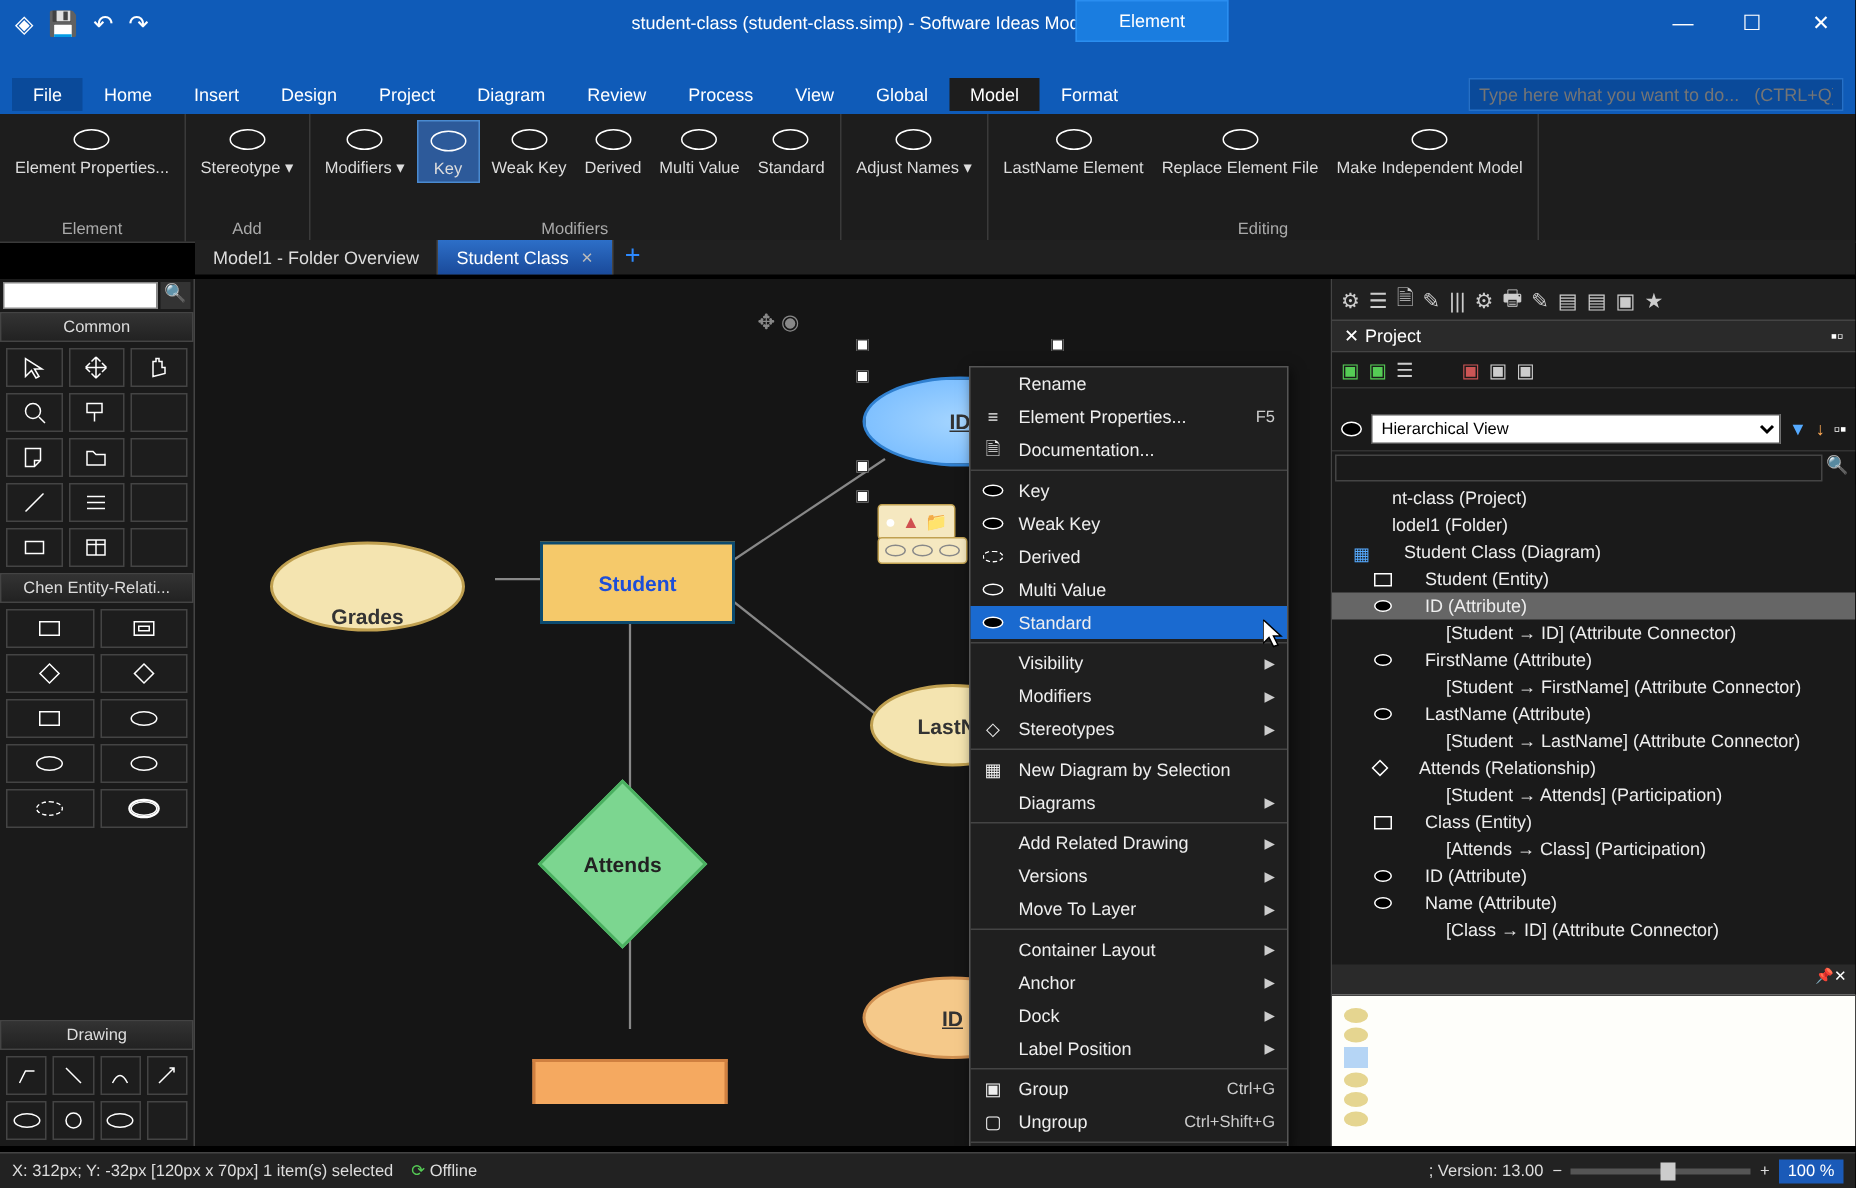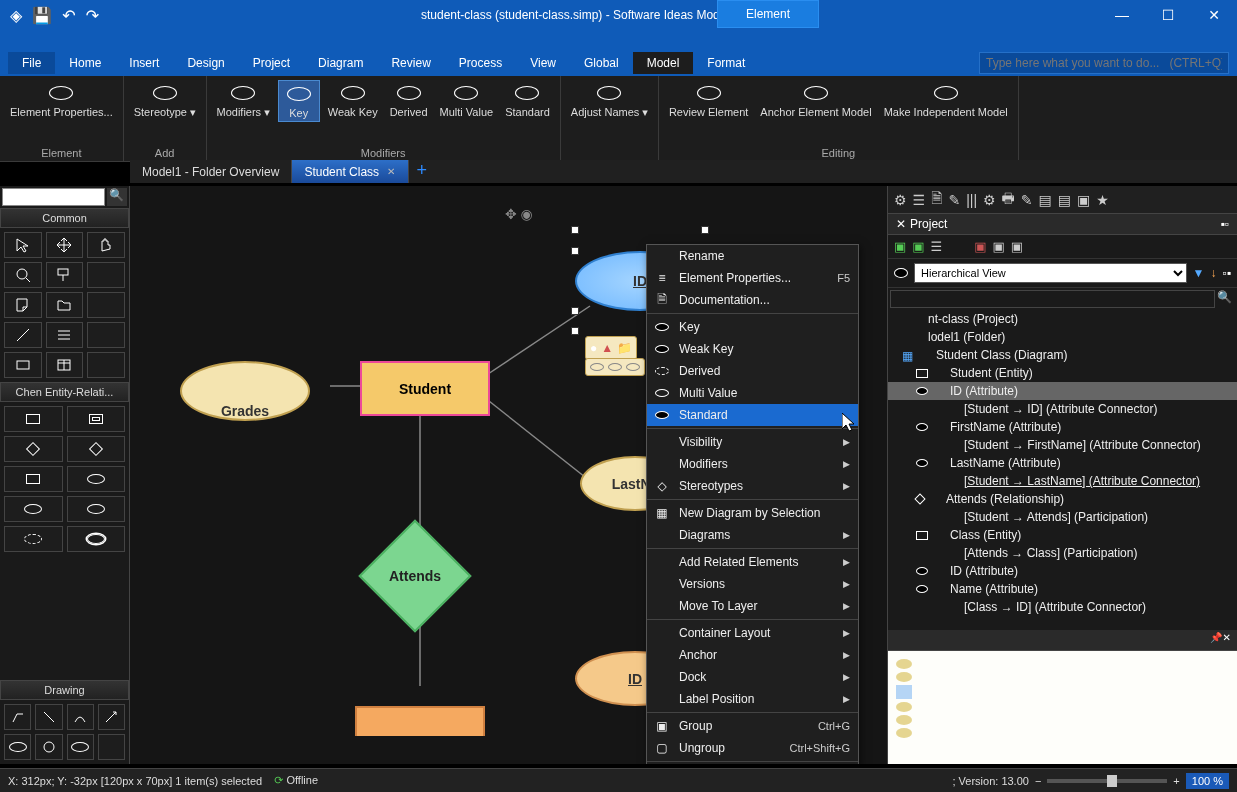--- a/index.html
+++ b/index.html
@@ -51,21 +51,21 @@
 .toolgrid.two { grid-template-columns: repeat(2, 1fr); }
 .tgcell { height: 26px; border: 1px solid #444; background: #1d1d1d; display: flex; align-items: center; justify-content: center; }
 .tgcell svg { stroke: #fff; fill: none; }
 
 
 .canvas { flex: 1; background: #151515; position: relative; overflow: hidden; }
 .node { position: absolute; display: flex; align-items: center; justify-content: center; font-weight: 600; font-size: 14px; }
 .ellipse { border-radius: 50%; background: #f4e4b0; border: 2px solid #c0a050; color: #333; }
 .ellipse.orange { background: #f5c98a; border-color: #d09050; }
 .ellipse.selected { background: radial-gradient(#a5d5ff, #70b8ff); border: 2px solid #3080d0; }
-.rect { background: #f5c96a; border: 2px solid #ec4899; color: #000000; }
+.rect { background: #f5c96a; border: 2px solid #0c4a6e; color: #1d4ed8; }
 .diamond { transform: rotate(45deg); background: #7cd690; border: 2px solid #4ab060; }
 .diamond span { transform: rotate(-45deg); color: #222; }
 .handle { position: absolute; width: 8px; height: 8px; background: #fff; border: 1px solid #333; }
 .edge { position: absolute; stroke: #888; stroke-width: 1.5; fill: none; }
 
 
 .ctxmenu { position: absolute; background: #1f1f1f; border: 1px solid #555; width: 213px; font-size: 12px; z-index: 100; box-shadow: 2px 2px 8px rgba(0,0,0,0.5); }
 .ctxitem { padding: 4px 8px 4px 32px; color: #eee; position: relative; display: flex; justify-content: space-between; align-items: center; }
 .ctxitem.highlight { background: #1a6ad0; }
 .ctxitem .cicon { position: absolute; left: 6px; width: 18px; height: 14px; display: flex; align-items: center; justify-content: center; }
@@ -73,21 +73,21 @@
 .ctxitem .arrow { font-size: 9px; color: #ccc; }
 .ctxitem .shortcut { color: #ccc; font-size: 11px; }
 
 
 .rightpanel { width: 350px; background: #1a1a1a; border-left: 1px solid #444; display: flex; flex-direction: column; }
 .rtoolrow { background: #202020; height: 28px; display: flex; align-items: center; gap: 6px; padding: 0 6px; border-bottom: 1px solid #444; overflow: hidden; }
 .rtoolrow span { color: #ccc; font-size: 14px; }
 .projhead { background: #2a2a2a; padding: 3px 8px; font-size: 12px; display: flex; align-items: center; gap: 4px; border-bottom: 1px solid #444; }
 .projbtns { background: #1a1a1a; padding: 4px 6px; display: flex; gap: 6px; border-bottom: 1px solid #333; }
 .projbtns span { font-size: 13px; color: #ccc; }
-.viewrow { display: flex; align-items: center; padding: 4px 6px; gap: 6px; background: #1a1a1a; border-bottom: 1px solid #333; }
+.viewrow { display: flex; align-items: center; padding: 4px 6px; gap: 6px; background: #1a1a1a; border-bottom: 1px solid #333; margin-top: 13px; }
 .viewrow select { flex: 1; background: #fff; color: #000; border: 1px solid #555; font-size: 11px; padding: 2px; }
 .filterrow { display: flex; padding: 2px; }
 .filterrow input { flex: 1; background: #1a1a1a; border: 1px solid #444; color: #fff; height: 18px; min-width: 0; }
 .filterrow .mag { width: 20px; text-align: center; color: #ccc; flex-shrink: 0; }
 .tree { flex: 0 0 auto; overflow: auto; background: #1a1a1a; }
 .trow { padding: 2px 4px; display: flex; align-items: center; gap: 22px; font-size: 12px; color: #eee; white-space: nowrap; }
 .trow.sel { background: #666; }
 .trow .ticon { width: 12px; height: 12px; flex-shrink: 0; }
 .preview { background: #fefefa; flex: 1; border-top: 1px solid #444; position: relative; }
 
@@ -221,27 +221,27 @@
         </div>
       </div>
       <div class="glabel"></div>
     </div>
     <div class="rgroup">
       <div class="btns">
         <div class="rbtn">
           <div class="ico">
             <span class="oval-ico" style="width:24px;height:14px"></span>
           </div>
-          <div>Review Element</div>
-        </div>
-        <div class="rbtn">
-          <div class="ico">
-            <span class="oval-ico" style="width:24px;height:14px"></span>
-          </div>
-          <div>Anchor Element Model</div>
+          <div>LastName Element</div>
+        </div>
+        <div class="rbtn">
+          <div class="ico">
+            <span class="oval-ico" style="width:24px;height:14px"></span>
+          </div>
+          <div>Replace Element File</div>
         </div>
         <div class="rbtn">
           <div class="ico">
             <span class="oval-ico" style="width:24px;height:14px"></span>
           </div>
           <div>Make Independent Model</div>
         </div>
       </div>
       <div class="glabel">Editing</div>
     </div>
@@ -520,21 +520,21 @@
           <span>New Diagram by Selection</span>
         </div>
         <div class="ctxitem">
           <span class="cicon"></span>
           <span>Diagrams</span>
           <span class="arrow">▶</span>
         </div>
         <div class="ctxsep"></div>
         <div class="ctxitem">
           <span class="cicon"></span>
-          <span>Add Related Elements</span>
+          <span>Add Related Drawing</span>
           <span class="arrow">▶</span>
         </div>
         <div class="ctxitem">
           <span class="cicon"></span>
           <span>Versions</span>
           <span class="arrow">▶</span>
         </div>
         <div class="ctxitem">
           <span class="cicon"></span>
           <span>Move To Layer</span>
@@ -652,21 +652,21 @@
           <span>FirstName (Attribute)</span>
         </div>
         <div class="trow" style="padding-left: 42px;">
           <span class="ticon"></span>
           <span>[Student → FirstName] (Attribute Connector)</span>
         </div>
         <div class="trow" style="padding-left: 28px;">
           <span class="ticon oval-ico black" style="width:12px;height:8px"></span>
           <span>LastName (Attribute)</span>
         </div>
-        <div class="trow" style="padding-left: 42px; text-decoration: underline;">
+        <div class="trow" style="padding-left: 42px;">
           <span class="ticon"></span>
           <span>[Student → LastName] (Attribute Connector)</span>
         </div>
         <div class="trow" style="padding-left: 28px;">
           <span class="ticon diamond-ico" style="width:8px;height:8px"></span>
           <span>Attends (Relationship)</span>
         </div>
         <div class="trow" style="padding-left: 42px;">
           <span class="ticon"></span>
           <span>[Student → Attends] (Participation)</span>

